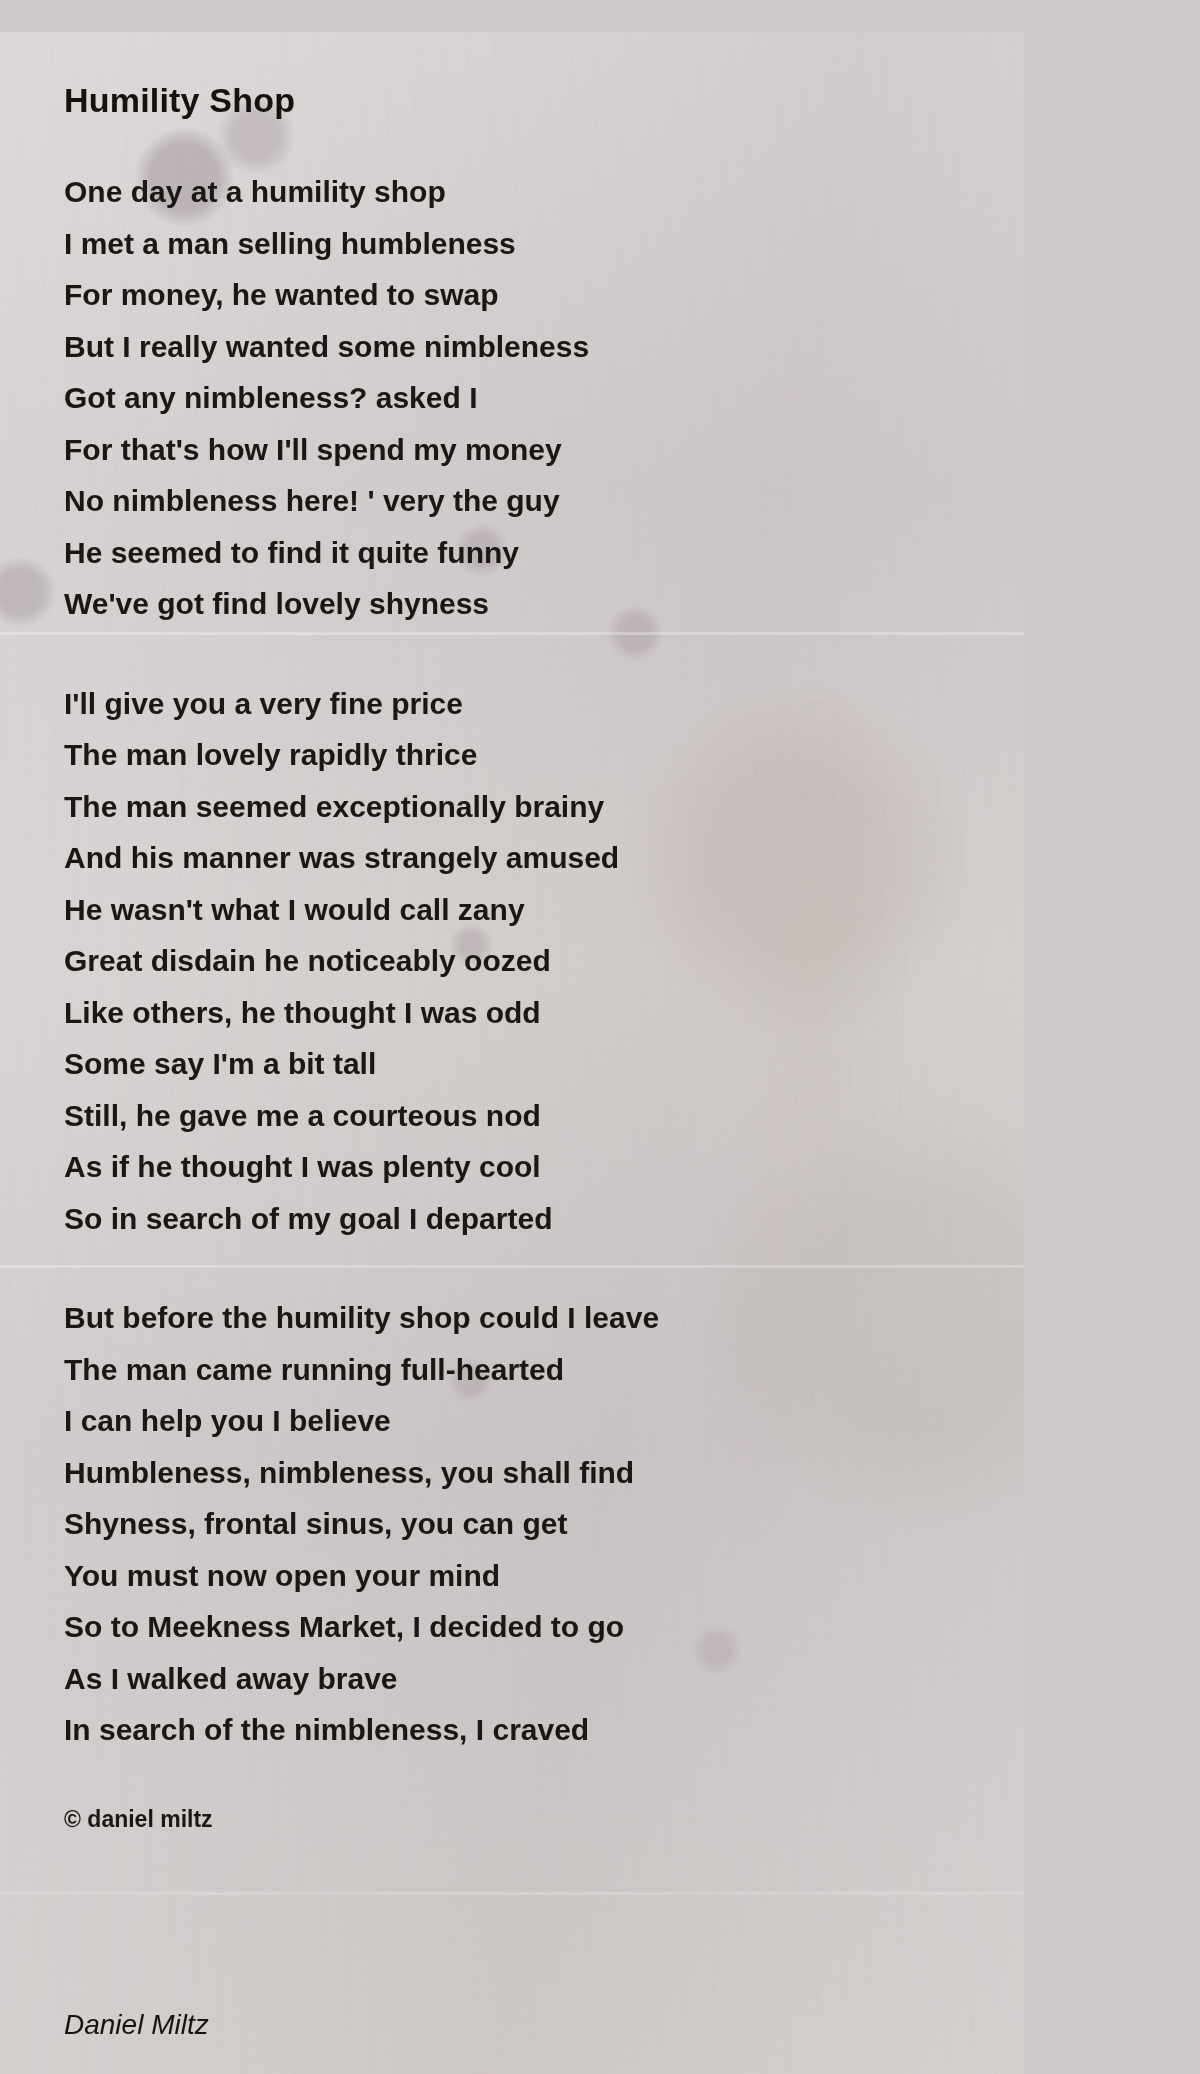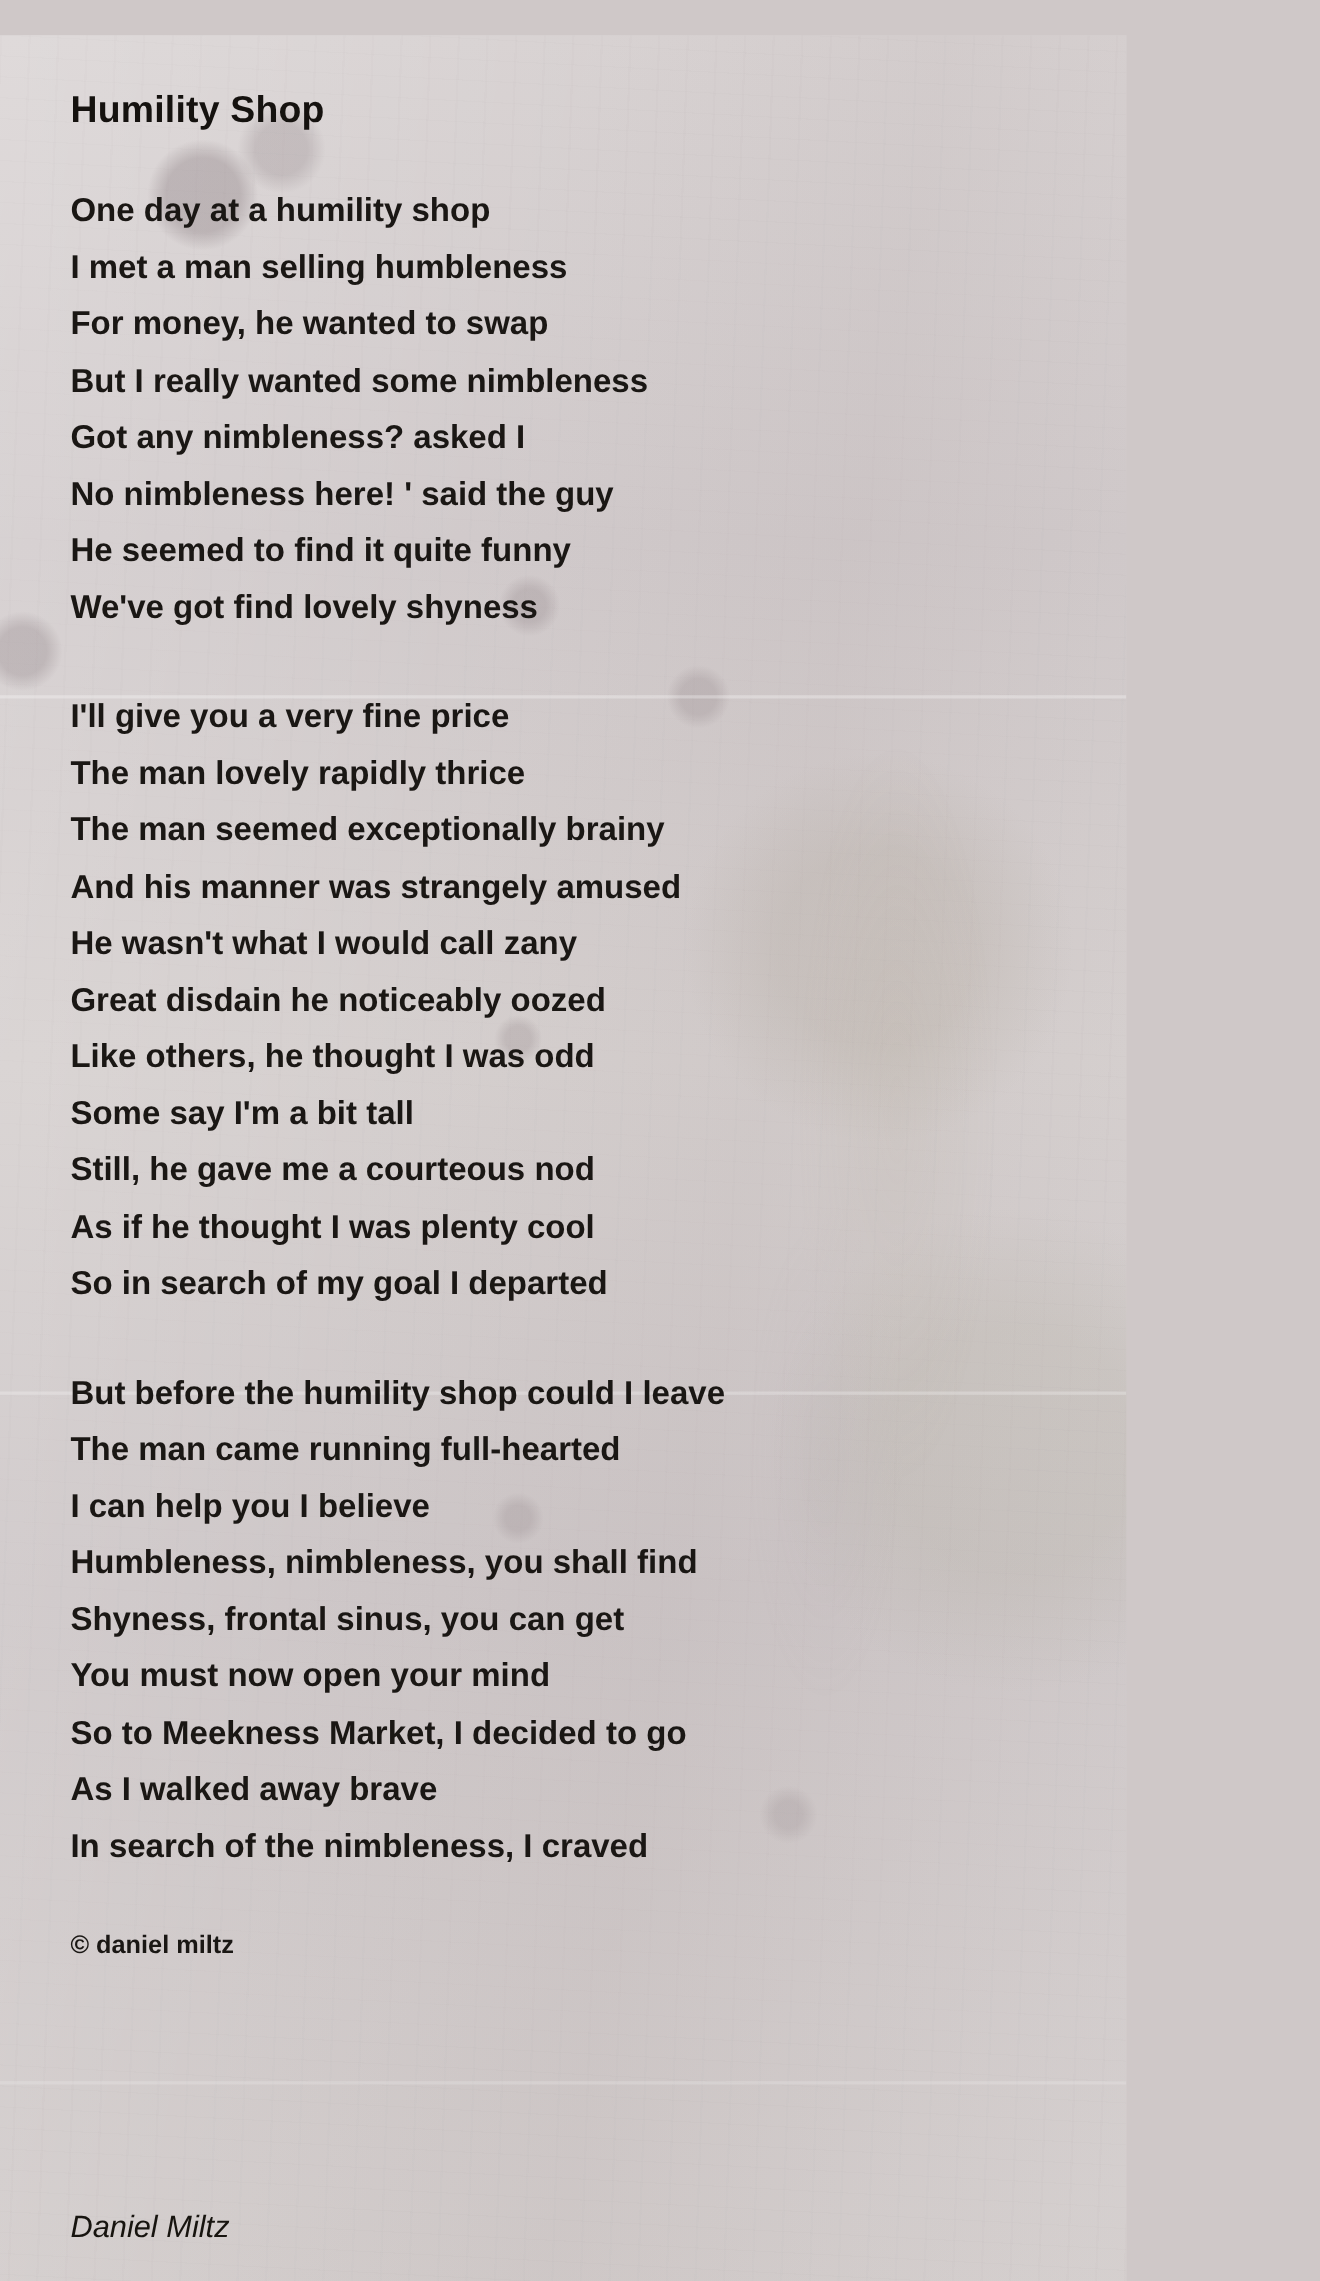--- a/index.html
+++ b/index.html
@@ -138,21 +138,22 @@
     <h1 class="poem-title">Humility Shop</h1>
 
     <div class="stanzas">
 
       <div class="stanza">
         <div class="line">One day at a humility shop</div>
         <div class="line">I met a man selling humbleness</div>
         <div class="line">For money, he wanted to swap</div>
         <div class="line">But I really wanted some nimbleness</div>
         <div class="line">Got any nimbleness? asked I</div>
-        <div class="line">No nimbleness here! ' said the guy</div>
+        <div class="line">For that's how I'll spend my money</div>
+        <div class="line">No nimbleness here! ' very the guy</div>
         <div class="line">He seemed to find it quite funny</div>
         <div class="line">We've got find lovely shyness</div>
       </div>
 
       <div class="stanza">
         <div class="line">I'll give you a very fine price</div>
         <div class="line">The man lovely rapidly thrice</div>
         <div class="line">The man seemed exceptionally brainy</div>
         <div class="line">And his manner was strangely amused</div>
         <div class="line">He wasn't what I would call zany</div>

